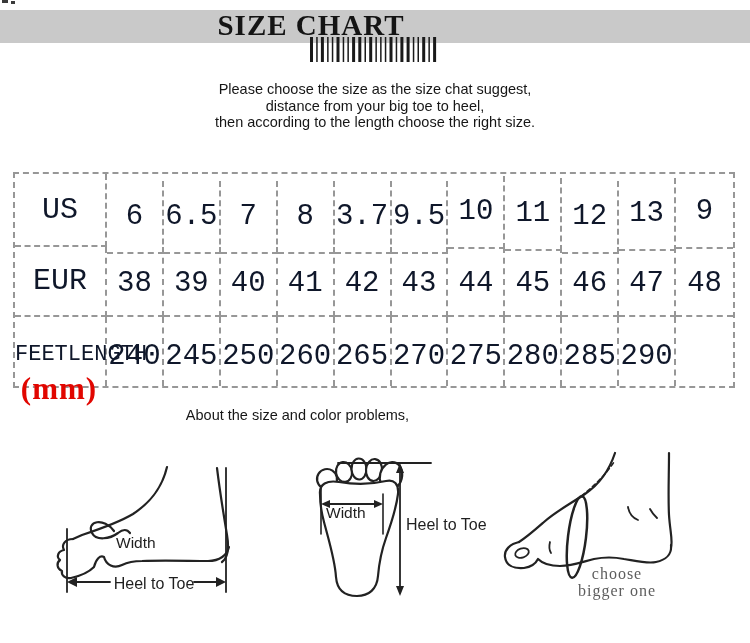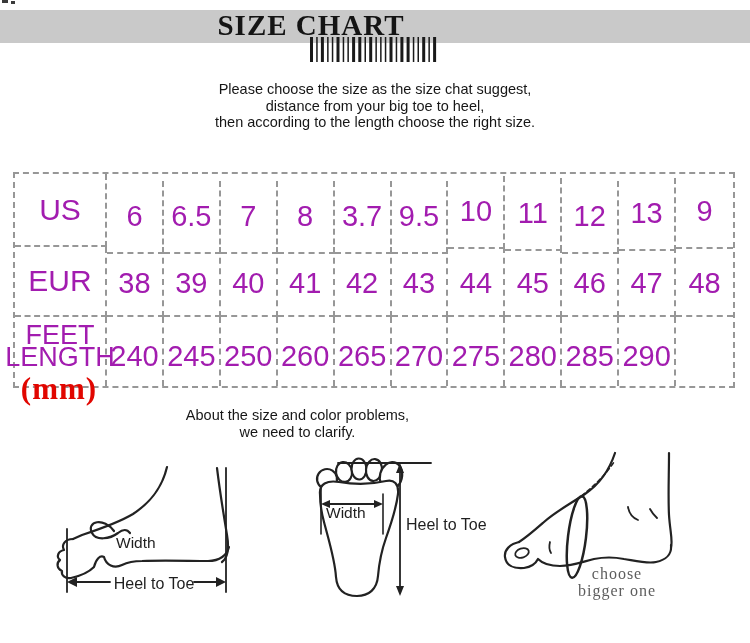--- a/index.html
+++ b/index.html
@@ -14,33 +14,33 @@
   .barcode{position:absolute;left:50%;transform:translateX(-50%);top:37px;}
   
   .intro{position:absolute;left:0;top:81px;width:750px;text-align:center;
          font-size:14.5px;line-height:16.5px;color:#161616;}
   
   .grid{position:absolute;left:13px;top:172px;width:722px;height:216px;box-sizing:border-box;
         display:grid;grid-template-columns:92px repeat(11,1fr);grid-template-rows:73px 70px 69px;
         border:2px dashed #979797;}
   .cell{box-sizing:border-box;border-right:2px dashed #979797;border-bottom:2px dashed #979797;
         display:flex;align-items:center;justify-content:center;
-        font-family:Liberation Sans, sans-serif;color:#a21caf;font-size:29px;}
+        font-family:Liberation Mono, monospace;color:#0f172a;font-size:29px;}
   .grid > .cell:nth-child(12n){border-right:none;}
   .grid > .cell:nth-child(n+25){border-bottom:none;}
   .lab{font-size:30px;}
   .r0.val{transform:translateY(7px);}
   .grid > .cell:nth-child(8){transform:translateY(2px);}   
   .grid > .cell:nth-child(9){transform:translateY(4px);}   
   .grid > .cell:nth-child(11){transform:translateY(4px);}  
   .grid > .cell:nth-child(12){transform:translateY(2px);}  
   .r1.val{padding-top:4px;}
   .r2.val{padding-top:10px;}
-  .feet{flex-direction:column;justify-content:flex-start;padding-top:7px;
-        font-size:27px;line-height:22px;text-align:center;}
+  .feet{flex-direction:row;justify-content:flex-start;padding-top:7px;
+        font-size:22px;line-height:22px;text-align:center;}
   .mm{position:absolute;left:11px;top:371px;width:96px;text-align:center;
       font-family:"Liberation Serif",serif;font-weight:700;font-size:31px;
       color:#e10600;letter-spacing:1px;}
   
   .clarify{position:absolute;left:0;top:407px;width:595px;text-align:center;
            font-size:14.5px;line-height:17px;color:#161616;}
   
   .diag{position:absolute;}
   .dlabel{position:absolute;color:#1f1f1f;font-size:15.5px;white-space:nowrap;}
   .heel-left{left:108px;top:575px;width:92px;text-align:center;font-size:16px;}
@@ -133,21 +133,20 @@
     <div class="cell val r2">270</div>
     <div class="cell val r2">275</div>
     <div class="cell val r2">280</div>
     <div class="cell val r2">285</div>
     <div class="cell val r2">290</div>
   </div>
   <div class="mm">(mm)</div>
 
   <div class="clarify">
     <div>About the size and color problems,</div>
-    <div>we need to clarify.</div>
   </div>
 
   <svg class="diag" style="left:30px;top:455px;" width="230" height="142" viewBox="0 0 230 142" fill="none" stroke="#222" stroke-width="2.2" stroke-linecap="round" stroke-linejoin="round">
     <path d="M137,12 C132,33 121,47 103,59 C88,68 70,74 52,80 L43,84"></path>
     <path d="M84,76 C74,62 56,66 62,78 C66,86 80,84 88,78 C93,74 97,74 100,78"></path>
     <path d="M43,84 C35,84 31,90 34,95 C28,96 26,102 30,105 C26,108 27,114 32,116 C31,120 35,124 41,123 C50,121 58,118 64,112 C66,104 70,100 74,102 C76,110 84,114 92,110 C98,107 104,106 112,106 C134,105 160,106 178,106 C190,106 197,100 199,92"></path>
     <path d="M187,13 C190,38 194,62 197,80 C199,92 199,102 192,107"></path>
     <path d="M196,13 L196,137" stroke-width="1.8"></path>
     <path d="M37,74 L37,137" stroke-width="1.8"></path>
     <path d="M40,127 L80,127" stroke-width="1.8"></path>

